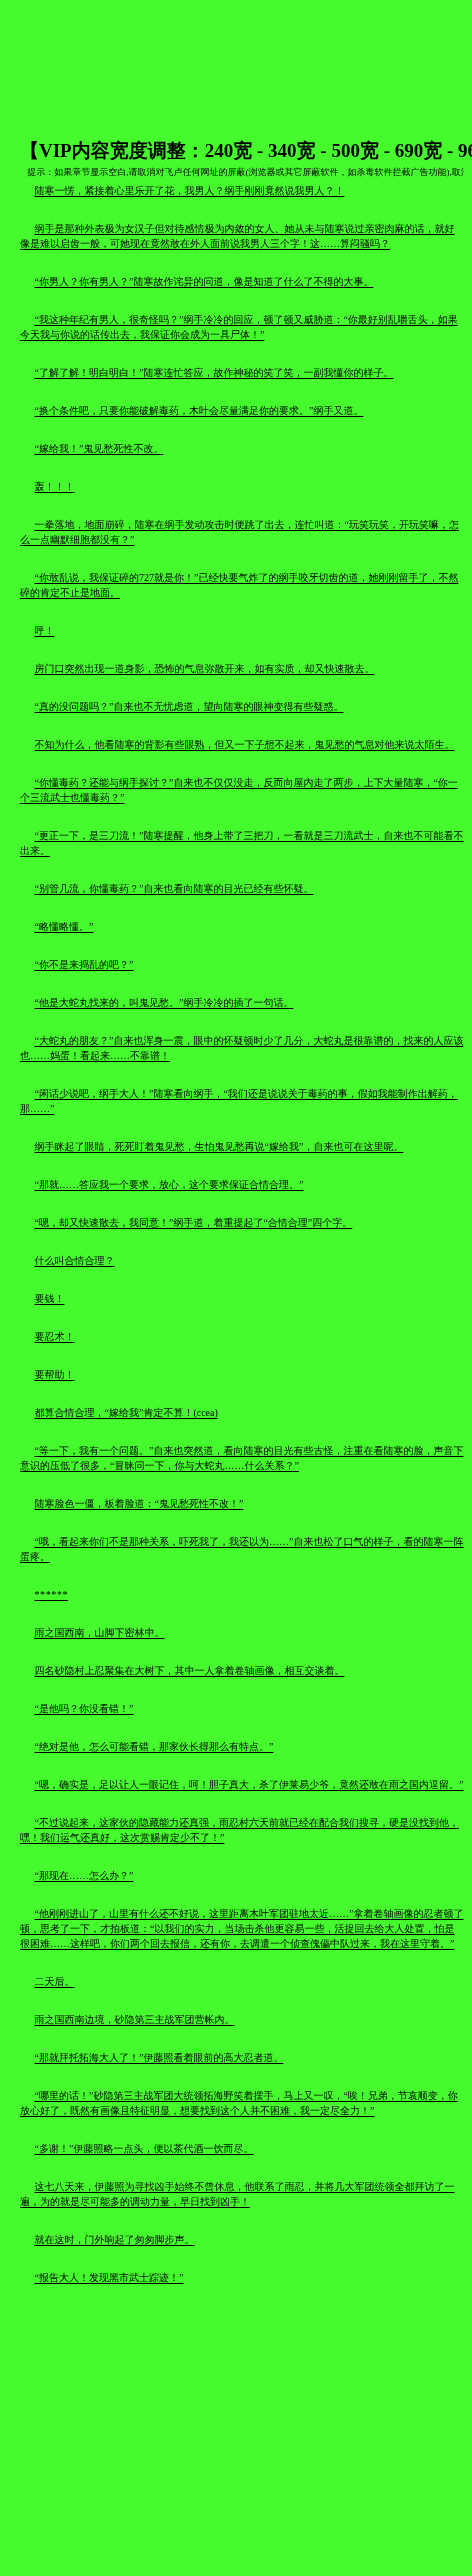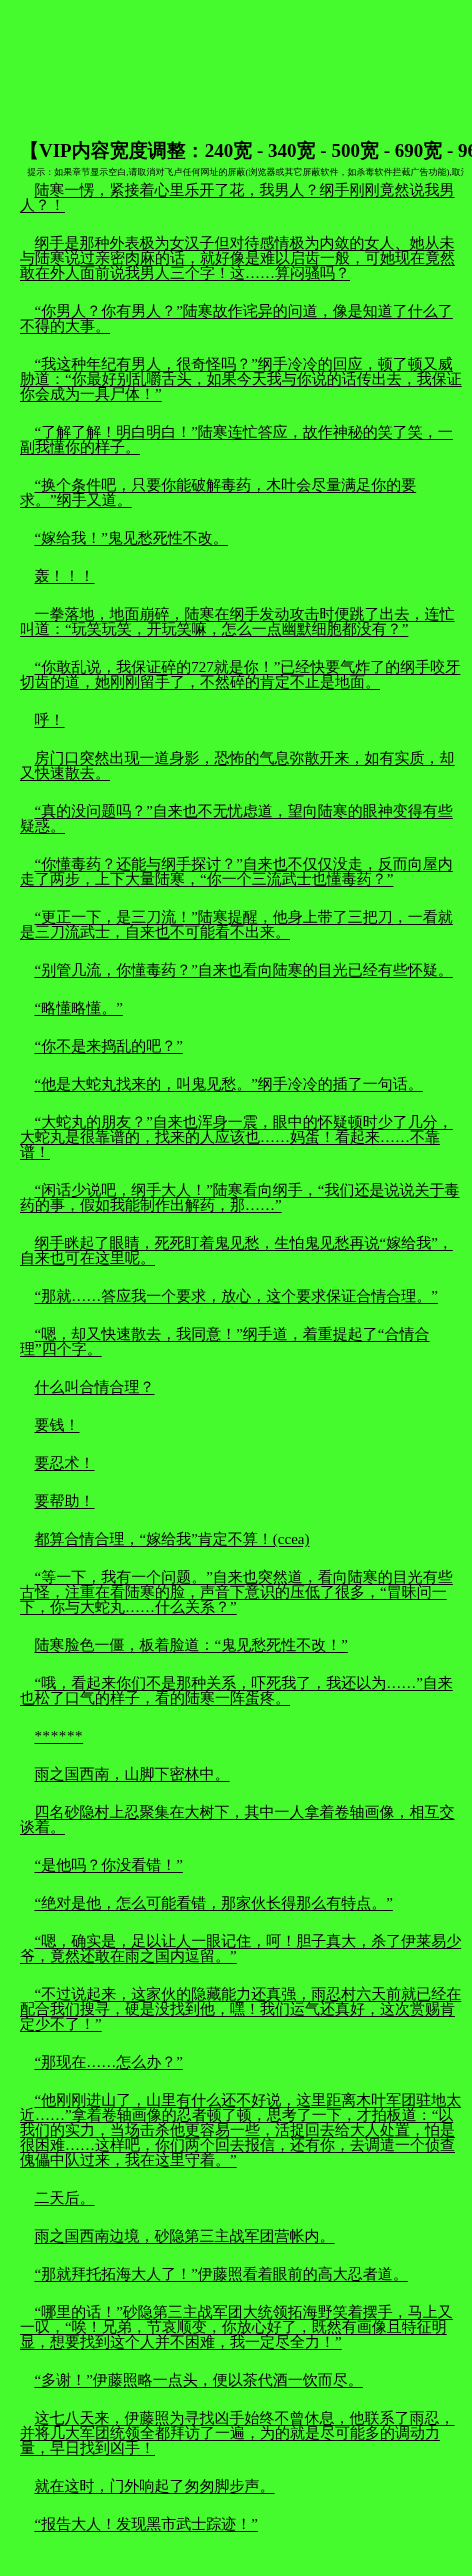--- a/index.html
+++ b/index.html
@@ -33,21 +33,21 @@
     font-size: 9px;
     line-height: 12px;
     margin: 0 0 4.8px 7.2px;
     white-space: nowrap;
     overflow: hidden;
   }
   .content {
     font-size: 11.4px;
   }
   .para {
-    font-size: 15px;
+    font-size: 10px;
     line-height: 15px;
     margin: 0 0 23px 0;
     text-indent: 14.5px;
     text-decoration: underline;
     text-underline-offset: 1.8px;
   }
   .divider-para {
     letter-spacing: 0.6px;
   }
 </style>
@@ -67,20 +67,21 @@
       <p class="para">“我这种年纪有男人，很奇怪吗？”纲手冷冷的回应，顿了顿又威胁道：“你最好别乱嚼舌头，如果今天我与你说的话传出去，我保证你会成为一具尸体！”</p>
       <p class="para">“了解了解！明白明白！”陆寒连忙答应，故作神秘的笑了笑，一副我懂你的样子。</p>
       <p class="para">“换个条件吧，只要你能破解毒药，木叶会尽量满足你的要求。”纲手又道。</p>
       <p class="para">“嫁给我！”鬼见愁死性不改。</p>
       <p class="para">轰！！！</p>
       <p class="para">一拳落地，地面崩碎，陆寒在纲手发动攻击时便跳了出去，连忙叫道：“玩笑玩笑，开玩笑嘛，怎么一点幽默细胞都没有？”</p>
       <p class="para">“你敢乱说，我保证碎的727就是你！”已经快要气炸了的纲手咬牙切齿的道，她刚刚留手了，不然碎的肯定不止是地面。</p>
       <p class="para">呼！</p>
       <p class="para">房门口突然出现一道身影，恐怖的气息弥散开来，如有实质，却又快速散去。</p>
       <p class="para">“真的没问题吗？”自来也不无忧虑道，望向陆寒的眼神变得有些疑惑。</p>
+      <p class="para">不知为什么，他看陆寒的背影有些眼熟，但又一下子想不起来，鬼见愁的气息对他来说太陌生。</p>
       <p class="para">“你懂毒药？还能与纲手探讨？”自来也不仅仅没走，反而向屋内走了两步，上下大量陆寒，“你一个三流武士也懂毒药？”</p>
       <p class="para">“更正一下，是三刀流！”陆寒提醒，他身上带了三把刀，一看就是三刀流武士，自来也不可能看不出来。</p>
       <p class="para">“别管几流，你懂毒药？”自来也看向陆寒的目光已经有些怀疑。</p>
       <p class="para">“略懂略懂。”</p>
       <p class="para">“你不是来捣乱的吧？”</p>
       <p class="para">“他是大蛇丸找来的，叫鬼见愁。”纲手冷冷的插了一句话。</p>
       <p class="para">“大蛇丸的朋友？”自来也浑身一震，眼中的怀疑顿时少了几分，大蛇丸是很靠谱的，找来的人应该也……妈蛋！看起来……不靠谱！</p>
       <p class="para">“闲话少说吧，纲手大人！”陆寒看向纲手，“我们还是说说关于毒药的事，假如我能制作出解药，那……”</p>
       <p class="para">纲手眯起了眼睛，死死盯着鬼见愁，生怕鬼见愁再说“嫁给我”，自来也可在这里呢。</p>
       <p class="para">“那就……答应我一个要求，放心，这个要求保证合情合理。”</p>

